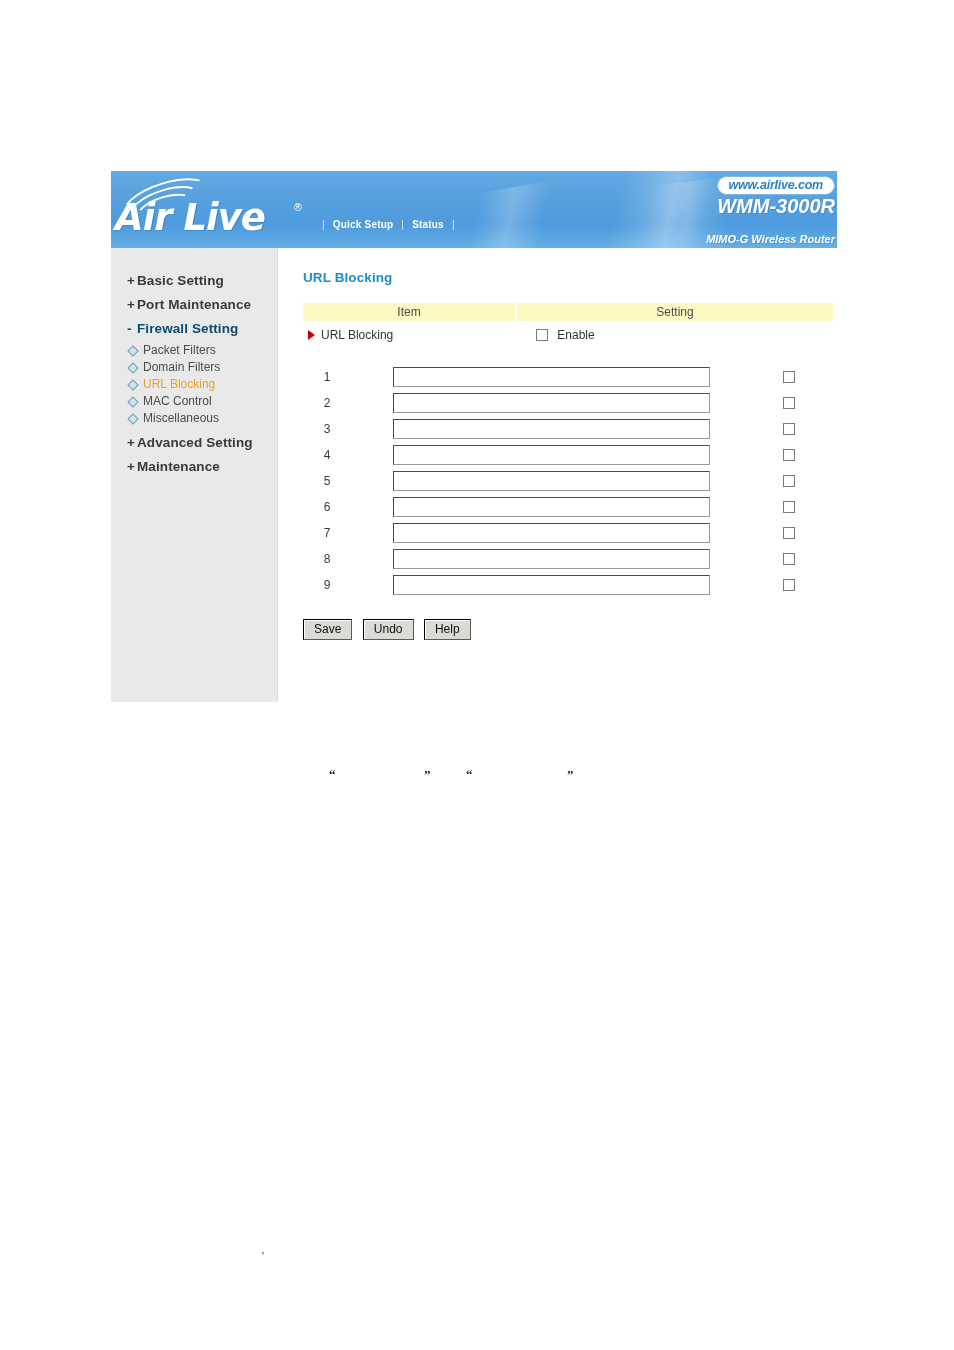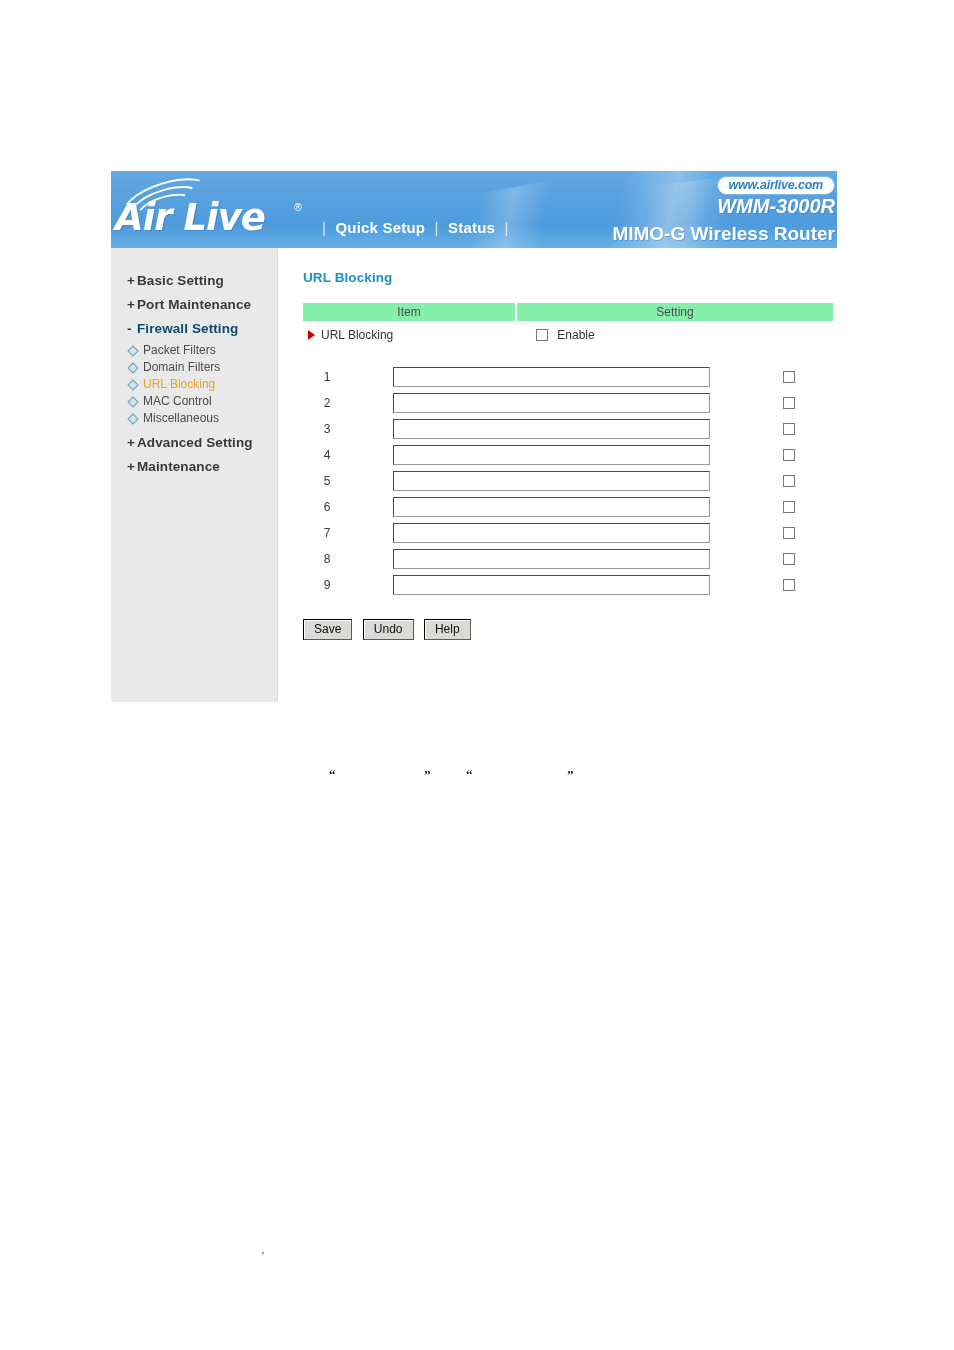--- a/index.html
+++ b/index.html
@@ -99,21 +99,21 @@
     font-size: 10px;
     color: #ffffff;
     font-family: "DejaVu Sans", sans-serif;
   }
 
   
   #top-nav {
     position: absolute;
     left: 206px;
     top: 48px;
-    font-size: 15px;
+    font-size: 10px;
     font-weight: bold;
     color: #ffffff;
     white-space: nowrap;
     letter-spacing: 0.2px;
   }
   #top-nav .sep {
     color: #dceafa;
     font-weight: normal;
     padding: 0 5px;
   }
@@ -147,23 +147,24 @@
     font-weight: bold;
     font-style: italic;
     color: #ffffff;
     letter-spacing: 0px;
     white-space: nowrap;
     text-shadow: 1px 1px 0 rgba(40,100,160,0.35);
   }
   #brand-sub {
     position: absolute;
     right: 2px;
-    top: 52px;
-    font-size: 19px;
-    font-weight: bold;
+    top: 62px;
+    font-size: 11px;
+    font-weight: bold;
+    font-style: italic;
     color: #ffffff;
     white-space: nowrap;
     text-shadow: 1px 1px 0 rgba(40,100,160,0.3);
   }
 
   
   #body-area {
     position: relative;
     min-height: 460px;
   }
@@ -242,21 +243,21 @@
   table.grid {
     border-collapse: collapse;
     width: 528px;
     table-layout: fixed;
   }
   table.grid td, table.grid th {
     padding: 0;
     font-weight: normal;
   }
   .hdr-cell {
-    background: #86efac;
+    background: #fef9c3;
     border-top: 1px solid #ffffff;
     border-bottom: 1px solid #ffffff;
     border-left: 2px solid #ffffff;
     border-right: 2px solid #ffffff;
     text-align: center;
     font-size: 12px;
     color: #4c4c4c;
     height: 18px;
     line-height: 18px;
   }

